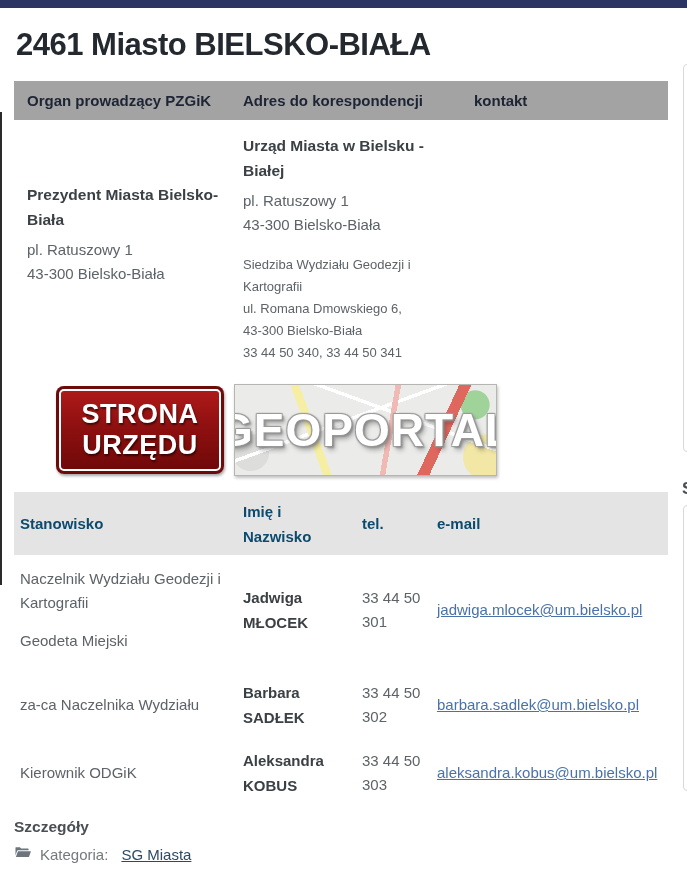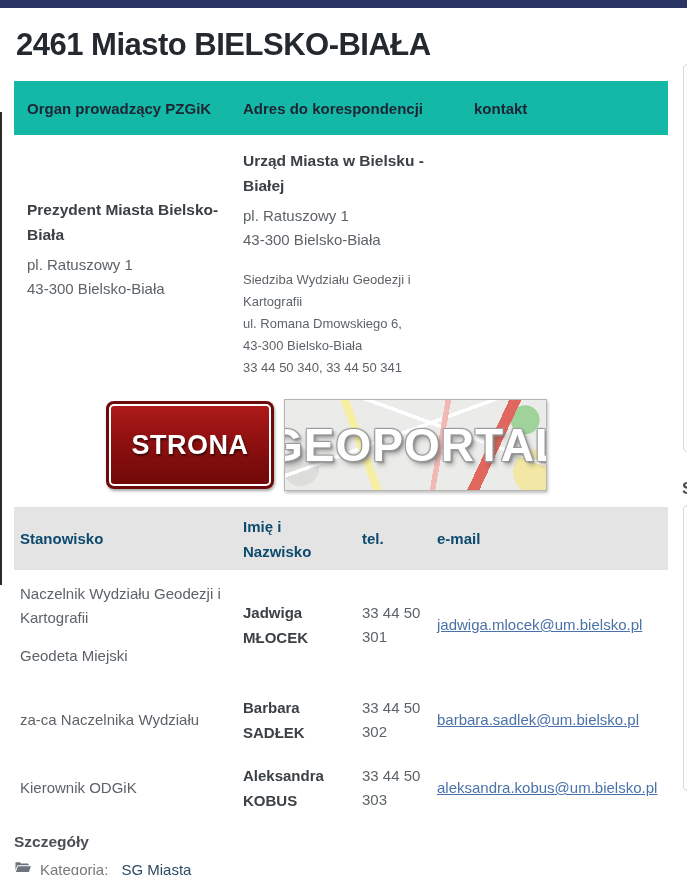--- a/index.html
+++ b/index.html
@@ -18,22 +18,22 @@
 
   .container{margin-left:14px;width:654px;}
 
   h1.page-title{
     font-size:31px;line-height:38px;font-weight:bold;color:#24292f;
     margin:18px 0 17px 2px;letter-spacing:-0.5px;
   }
 
   .info-header{
     display:grid;grid-template-columns:229px 231px 194px;
-    background:#14b8a6;color:#1d2433;font-weight:bold;font-size:15px;
-    height:54px;align-items:center;
+    background:#a3a3a3;color:#1d2433;font-weight:bold;font-size:15px;
+    height:39px;align-items:center;
   }
   .info-header > div:first-child{padding-left:13px;}
 
   .info-grid{
     display:grid;grid-template-columns:229px 231px 194px;
     font-size:15px;color:#5d6368;line-height:24px;
   }
   .cell-organ{padding-left:13px;padding-top:62px;}
   .cell-adres{padding-top:13px;}
   .cell-kontakt{padding-top:36px;}
@@ -41,21 +41,21 @@
   .bold-name{
     font-weight:bold;color:#3b4045;font-size:15.5px;line-height:25px;
     margin-bottom:6px;max-width:205px;
   }
   .small-block{font-size:13px;line-height:22px;margin-top:17px;max-width:210px;}
 
   a.link{color:#4a72a8;text-decoration:underline;}
   .email-link{display:inline-block;max-width:170px;margin-top:25px;line-height:26px;}
   .site-link{display:inline-block;margin-top:22px;}
 
-  .banners{display:flex;margin-top:20px;margin-left:92px;gap:10px;align-items:center;}
+  .banners{display:flex;margin-top:20px;margin-left:42px;gap:10px;align-items:center;}
   .btn-strona{
     width:168px;height:88px;box-sizing:border-box;
     background:linear-gradient(180deg,#b31b1b 0%,#8f1010 45%,#6d0808 100%);
     border-radius:8px;
     box-shadow:inset 0 0 0 3px #6d0a0a, inset 0 0 0 5px #ffffff, 1px 2px 3px rgba(0,0,0,0.35);
     display:flex;flex-direction:column;justify-content:center;align-items:center;
     color:#fff;font-weight:bold;font-size:27px;line-height:31px;
     text-shadow:1px 2px 2px rgba(0,0,0,0.55);text-decoration:none;
     letter-spacing:0.5px;
   }
@@ -150,20 +150,21 @@
         <p>ul. Romana Dmowskiego 6,</p>
         <p>43-300 Bielsko-Biała</p>
         <p>33 44 50 340,  33 44 50 341</p>
       </div>
     </div>
   </div>
 
   <div class="banners">
     <a class="btn-strona">
       <span>STRONA</span>
+      <span>URZĘDU</span>
     </a>
     <a class="geoportal">
       <span class="geo-text">GEOPORTAL</span>
     </a>
   </div>
 
   <div class="staff-header">
     <div>Stanowisko</div>
     <div class="hdr-name">Imię i Nazwisko</div>
     <div>tel.</div>

